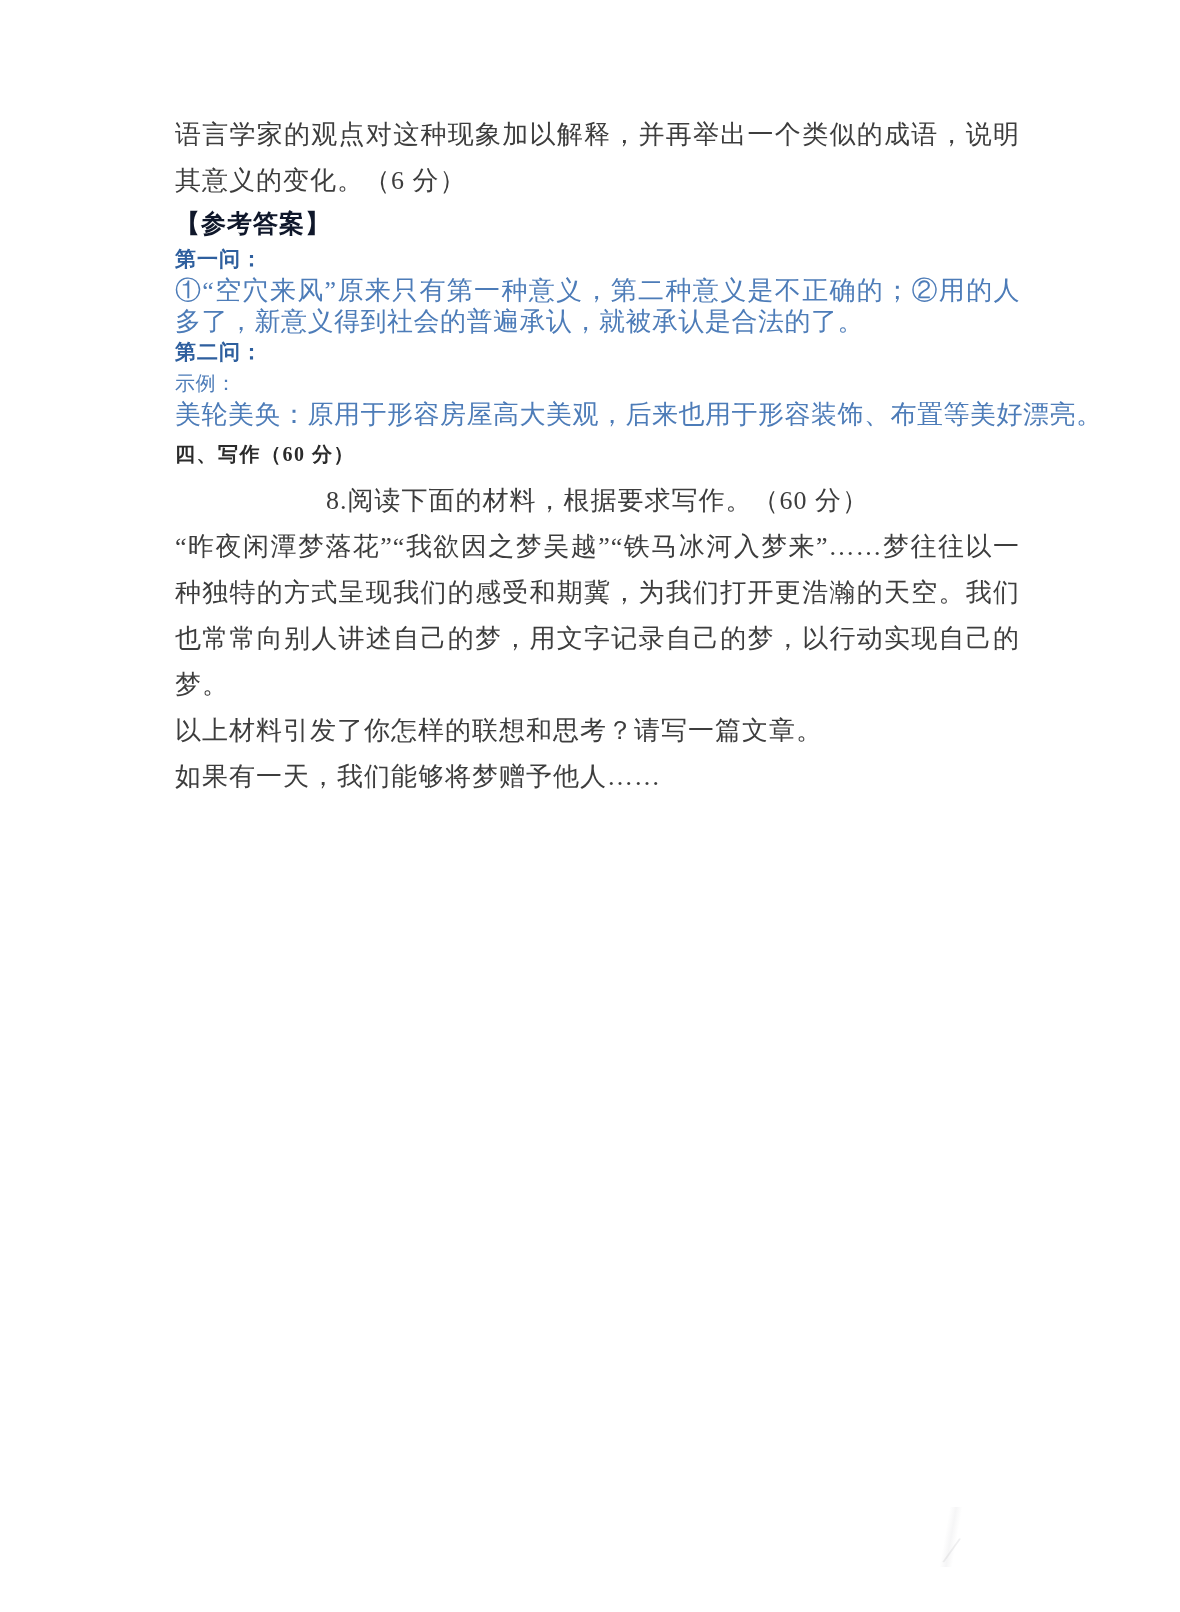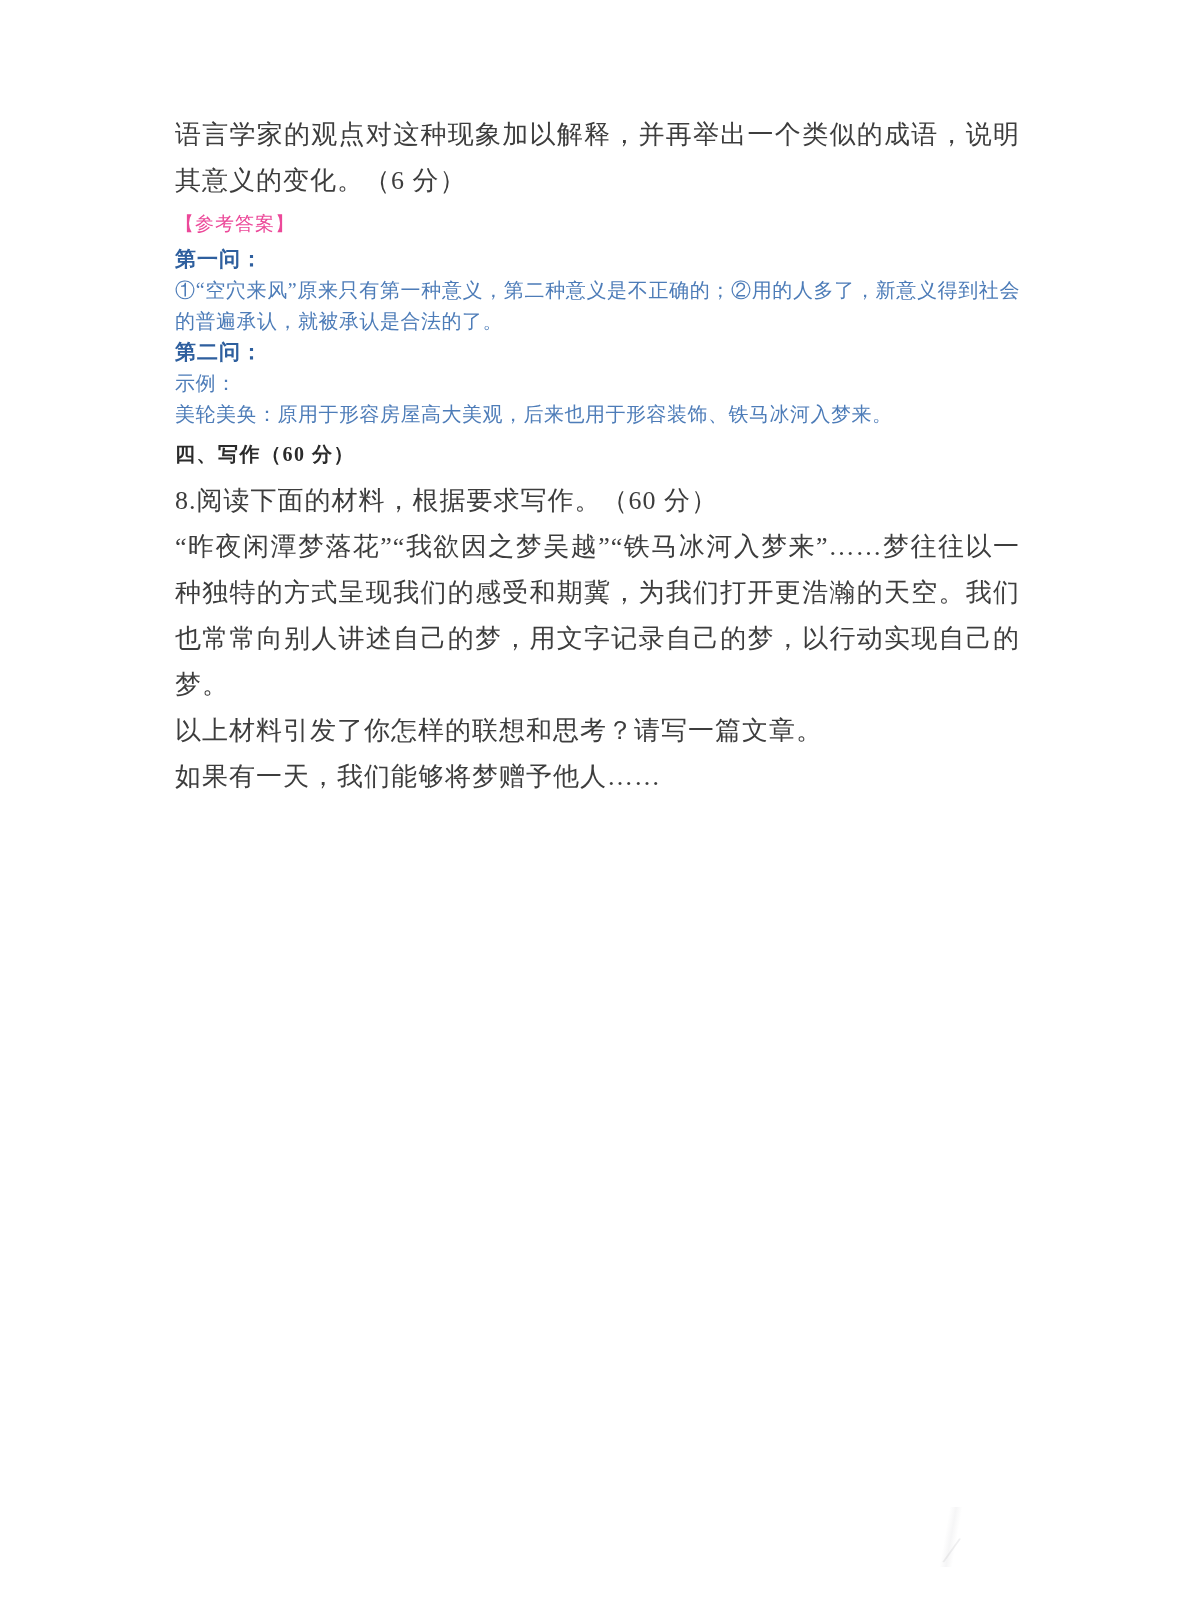--- a/index.html
+++ b/index.html
@@ -35,41 +35,41 @@
     font-size: 26px;
     line-height: 46px;
     letter-spacing: 1px;
     margin: 0;
     text-align: justify;
     text-justify: inter-ideograph;
     color: #3d3d3d;
   }
   .para.last-line-left { text-align-last: left; }
   .answer-header {
-    font-size: 19px;
+    font-size: 25px;
     line-height: 36px;
-    font-weight: normal;
-    color: #ec4899;
+    font-weight: bold;
+    color: #0f172a;
     margin: 2px 0 0 0;
     letter-spacing: 1px;
   }
   
   .blue-block {
     margin: 2px 0 0 0;
   }
   .blue-label {
     font-size: 21px;
     line-height: 31px;
     font-weight: bold;
     color: #2e5f9e;
     letter-spacing: 1px;
     margin: 0;
   }
   .blue-text {
-    font-size: 20px;
+    font-size: 26px;
     line-height: 31px;
     color: #4d7cb8;
     letter-spacing: 0.5px;
     margin: 0;
     text-align: justify;
     text-justify: inter-ideograph;
     text-align-last: left;
   }
   .blue-text.wide {
     width: 875px;
@@ -90,20 +90,21 @@
     color: #2b2b2b;
     letter-spacing: 1.5px;
     margin: 6px 0 0 0;
   }
   .task-prompt {
     font-size: 26px;
     line-height: 46px;
     color: #3d3d3d;
     letter-spacing: 1px;
     margin: 6px 0 0 0;
+    text-align: center;
   }
   .material {
     margin: 0;
   }
   
   .artifact {
     position: absolute;
     right: 10px;
     bottom: 45px;
     width: 150px;
@@ -130,21 +131,21 @@
 
     <p class="para last-line-left">语言学家的观点对这种现象加以解释，并再举出一个类似的成语，说明其意义的变化。（6 分）</p>
 
     <p class="answer-header">【参考答案】</p>
 
     <div class="blue-block">
       <p class="blue-label">第一问：</p>
       <p class="blue-text">①“空穴来风”原来只有第一种意义，第二种意义是不正确的；②用的人多了，新意义得到社会的普遍承认，就被承认是合法的了。</p>
       <p class="blue-label">第二问：</p>
       <p class="blue-label-light">示例：</p>
-      <p class="blue-text wide">美轮美奂：原用于形容房屋高大美观，后来也用于形容装饰、铁马冰河入梦来。</p>
+      <p class="blue-text wide">美轮美奂：原用于形容房屋高大美观，后来也用于形容装饰、布置等美好漂亮。</p>
     </div>
 
     <p class="section-heading">四、写作（60 分）</p>
 
     <p class="task-prompt">8.阅读下面的材料，根据要求写作。（60 分）</p>
 
     <p class="para last-line-left material">“昨夜闲潭梦落花”“我欲因之梦吴越”“铁马冰河入梦来”……梦往往以一种独特的方式呈现我们的感受和期冀，为我们打开更浩瀚的天空。我们也常常向别人讲述自己的梦，用文字记录自己的梦，以行动实现自己的梦。</p>
 
     <p class="para last-line-left material">以上材料引发了你怎样的联想和思考？请写一篇文章。</p>
 

